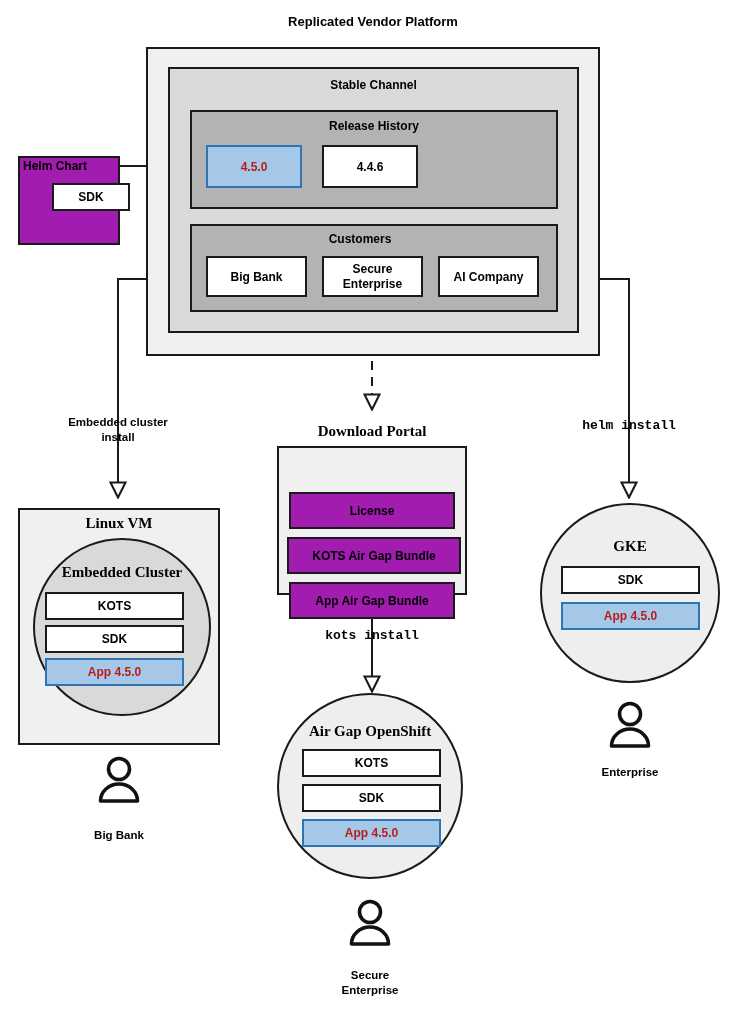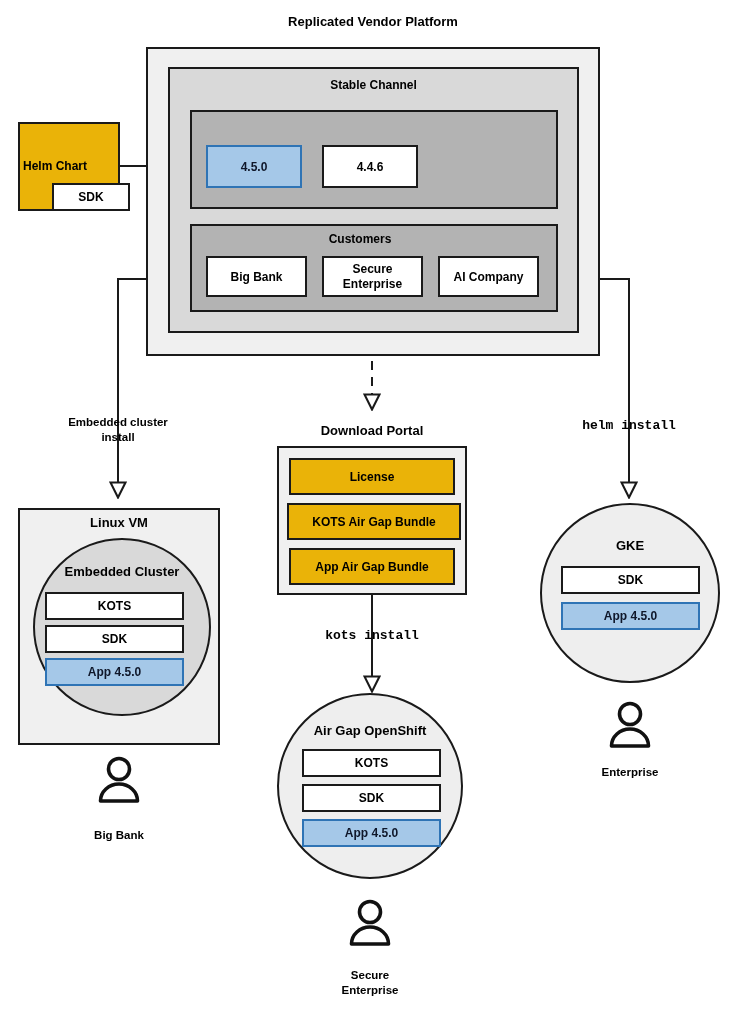--- a/index.html
+++ b/index.html
@@ -46,35 +46,35 @@
     text-align: center;
     color: #000000;
     font-weight: bold;
   }
 
   
   .fill-white  { background: #ffffff; }
   .fill-l1     { background: #f0f0f0; }   
   .fill-l2     { background: #d9d9d9; }   
   .fill-l3     { background: #b3b3b3; }   
-  .fill-grey   { background: #eab308; }
+  .fill-grey   { background: #a21caf; margin-top: 34px; }
   .fill-ec     { background: #d9d9d9; }
   .fill-circle { background: #eeeeee; }
 
   .app-blue {
     background: #a5c8e8;
     border: 2px solid #2f74b5;
-    color: #0f172a;
+    color: #b91c1c;
   }
 
   .t-title     { font-size: 13px; font-weight: bold; }
   .t-section   { font-size: 12px; font-weight: bold; }
   .t-item      { font-size: 12px; font-weight: bold; }
   .t-item-reg  { font-size: 12px; font-weight: bold; }
-  .t-small     { font-size: 13px; font-weight: bold; }
+  .t-small     { font-size: 15px; font-weight: bold; font-family: Liberation Serif, serif; }
   .t-mono      { font-family: "Liberation Mono", monospace; font-size: 13px; font-weight: bold; letter-spacing: 0px; }
 
   .circle { border-radius: 50%; border: 2px solid #1a1a1a; }
   .ellipse { border-radius: 50%; border: 2px solid #1a1a1a; }
 
   .person {
     position: absolute;
     width: 54px;
     height: 54px;
   }
@@ -116,20 +116,21 @@
   </svg>
 
   <div class="lbl-top t-title" style="left:146px; top:14px; width:454px;">Replicated Vendor Platform</div>
 
   <div class="node box fill-l1" style="left:146px; top:47px; width:454px; height:309px;"></div>
 
   <div class="node box fill-l2" style="left:168px; top:67px; width:411px; height:266px;"></div>
   <div class="lbl-top t-section" style="left:168px; top:78px; width:411px;">Stable Channel</div>
 
   <div class="node box fill-l3" style="left:190px; top:110px; width:368px; height:99px;"></div>
+  <div class="lbl-top t-section" style="left:190px; top:119px; width:368px;">Release History</div>
 
   <div class="node app-blue t-item-reg" style="left:206px; top:145px; width:96px; height:43px;">4.5.0</div>
 
   <div class="node box fill-white t-item" style="left:322px; top:145px; width:96px; height:43px;text-align:right;">4.4.6</div>
 
   <div class="node box fill-l3" style="left:190px; top:224px; width:368px; height:88px;"></div>
   <div class="lbl-top t-section" style="left:190px; top:232px; width:340px;">Customers</div>
 
   <div class="node box fill-white t-item" style="left:206px; top:256px; width:101px; height:41px;">Big Bank</div>
 

